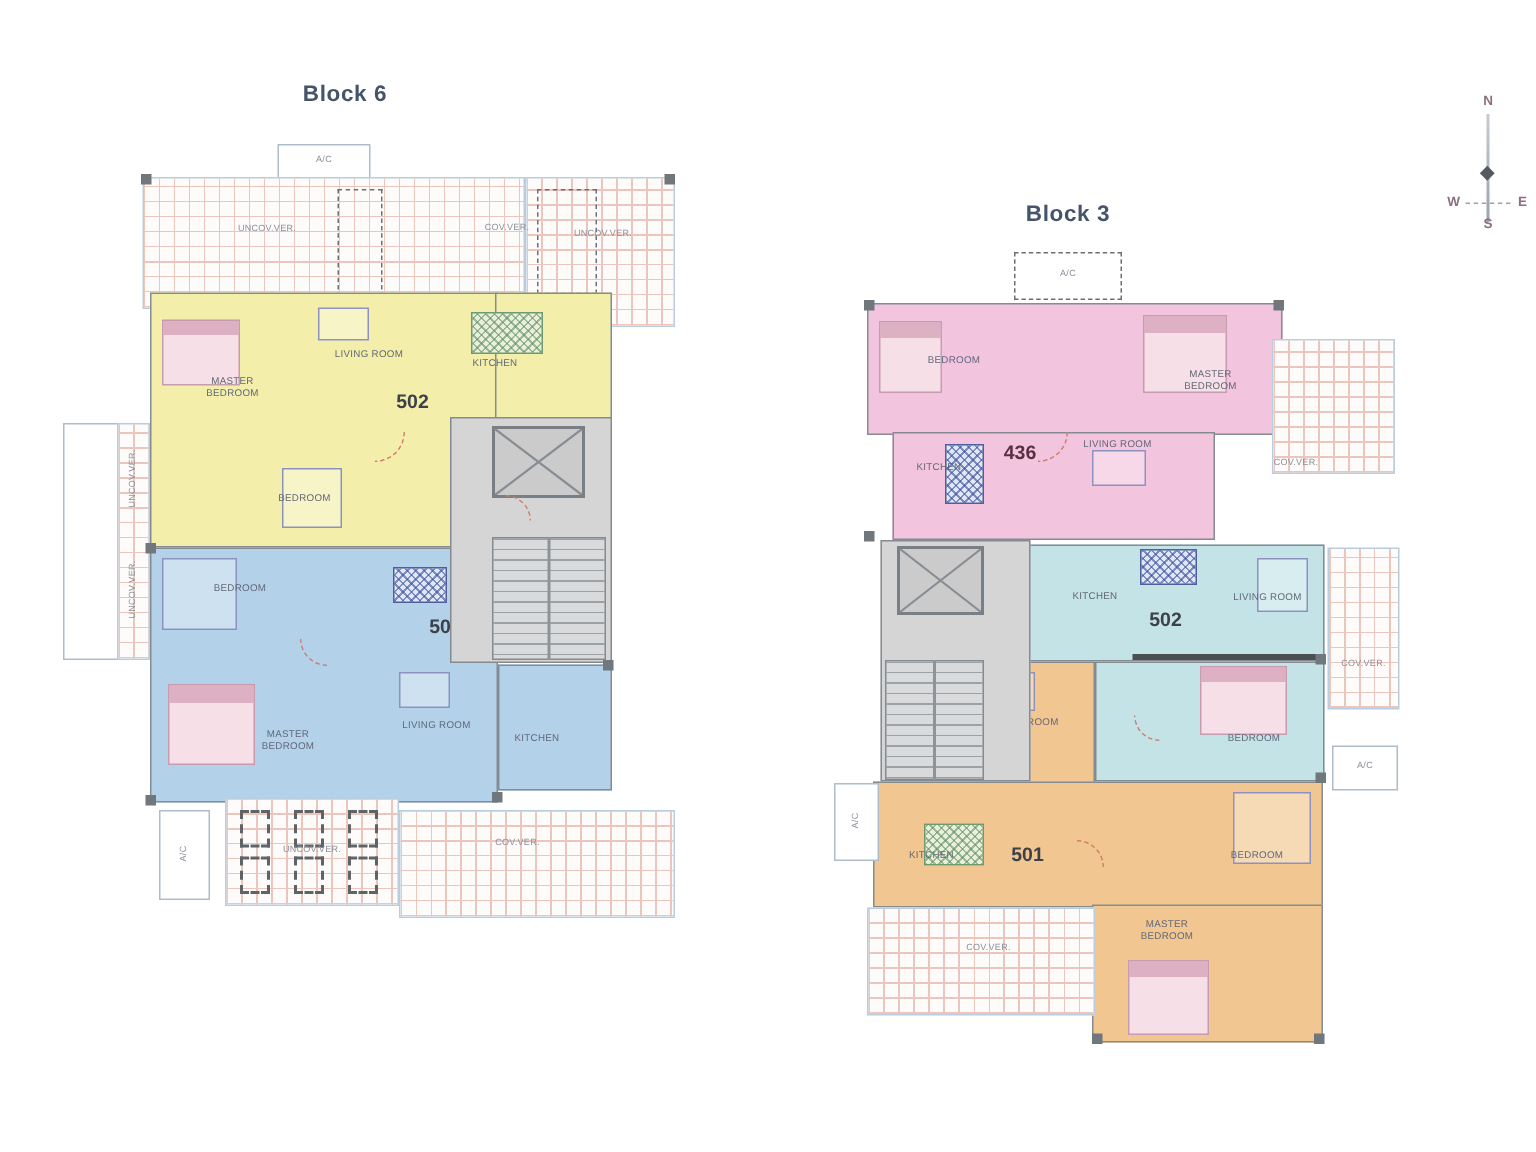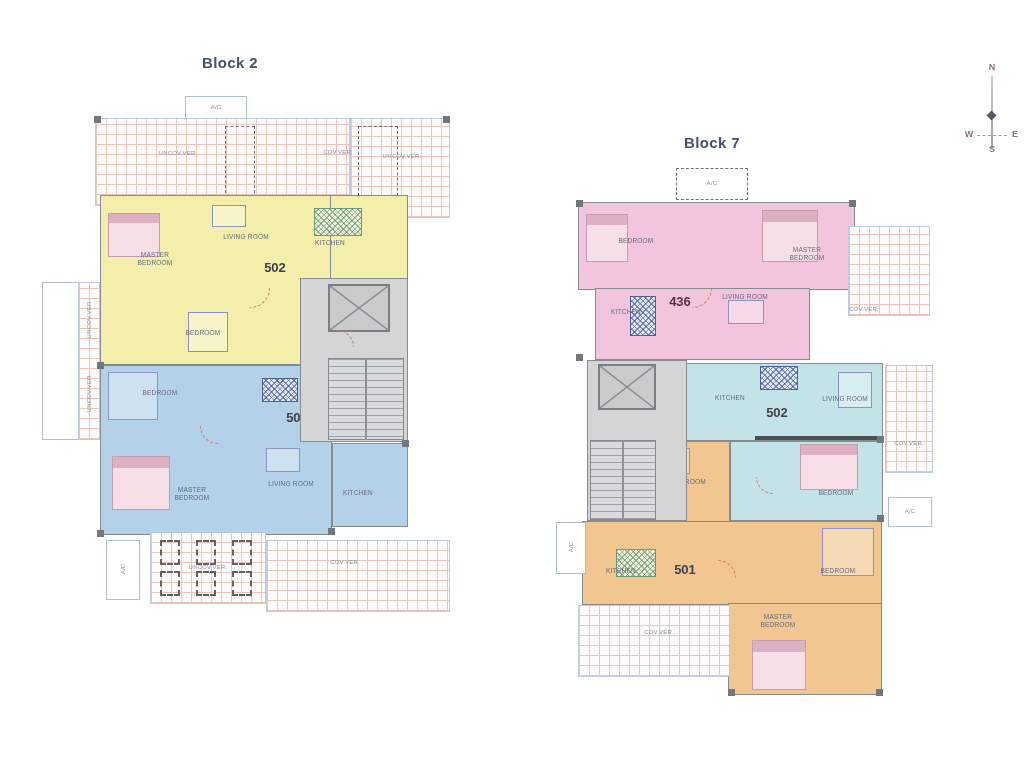--- a/index.html
+++ b/index.html
@@ -45,21 +45,21 @@
   .darkbar{background:#4a4f54;}
   .compass-letter{font-size:9px;color:#8b6f80;text-align:center;font-weight:bold;}
   .needle{background:linear-gradient(180deg,#c7ccd2,#9aa2ab);}
   .dash-line{border-top:1px dashed #9aa0a8;}
 </style>
 </head>
 <body>
 
 <div id="canvas">
 
-  <div class="abs block-title" style="left:168px;top:54px;width:124px;">Block 2</div>
+  <div class="abs block-title" style="left:168px;top:54px;width:124px;">Block 6</div>
 
   <div class="abs whitebox" style="left:185px;top:96px;width:62px;height:24px;"></div>
   <div class="abs ver-label" style="left:186px;top:104px;width:60px;">A/C</div>
 
   <div class="abs hatch" style="left:95px;top:118px;width:255px;height:88px;"></div>
   <div class="abs hatch" style="left:350px;top:118px;width:100px;height:100px;"></div>
   <div class="abs dashed-box" style="left:225px;top:126px;width:30px;height:72px;"></div>
   <div class="abs dashed-box" style="left:358px;top:126px;width:40px;height:70px;"></div>
   <div class="abs ver-label" style="left:140px;top:150px;width:76px;">UNCOV.VER.</div>
   <div class="abs ver-label" style="left:300px;top:149px;width:76px;">COV.VER.</div>
@@ -123,21 +123,21 @@
   <div class="abs arc" style="left:200px;top:408px;width:36px;height:36px;transform:rotate(180deg);"></div>
   <div class="abs arc" style="left:320px;top:330px;width:34px;height:34px;"></div>
 
   <div class="abs pier" style="left:94px;top:116px;width:7px;height:7px;"></div>
   <div class="abs pier" style="left:443px;top:116px;width:7px;height:7px;"></div>
   <div class="abs pier" style="left:97px;top:362px;width:7px;height:7px;"></div>
   <div class="abs pier" style="left:97px;top:530px;width:7px;height:7px;"></div>
   <div class="abs pier" style="left:328px;top:528px;width:7px;height:7px;"></div>
   <div class="abs pier" style="left:402px;top:440px;width:7px;height:7px;"></div>
 
-  <div class="abs block-title" style="left:650px;top:134px;width:124px;">Block 7</div>
+  <div class="abs block-title" style="left:650px;top:134px;width:124px;">Block 3</div>
 
   <div class="abs dashed-box" style="left:676px;top:168px;width:72px;height:32px;"></div>
   <div class="abs ver-label" style="left:682px;top:180px;width:60px;">A/C</div>
 
   <div class="abs apt apt-pink" style="left:578px;top:202px;width:277px;height:88px;"></div>
   <div class="abs apt apt-pink" style="left:595px;top:288px;width:215px;height:72px;"></div>
   <div class="abs furn-bed" style="left:586px;top:214px;width:42px;height:48px;"></div>
   <div class="abs furn-bed" style="left:762px;top:210px;width:56px;height:52px;"></div>
   <div class="abs furn-table-blue" style="left:630px;top:296px;width:26px;height:40px;"></div>
   <div class="abs furn" style="left:728px;top:300px;width:36px;height:24px;"></div>

